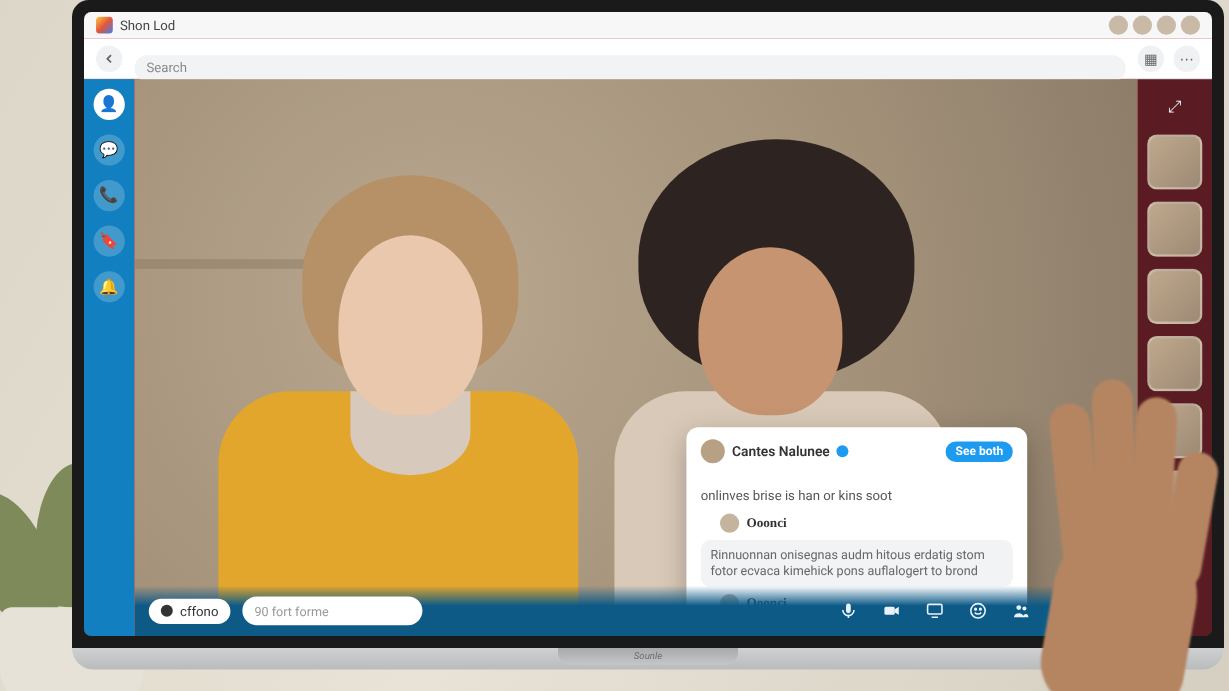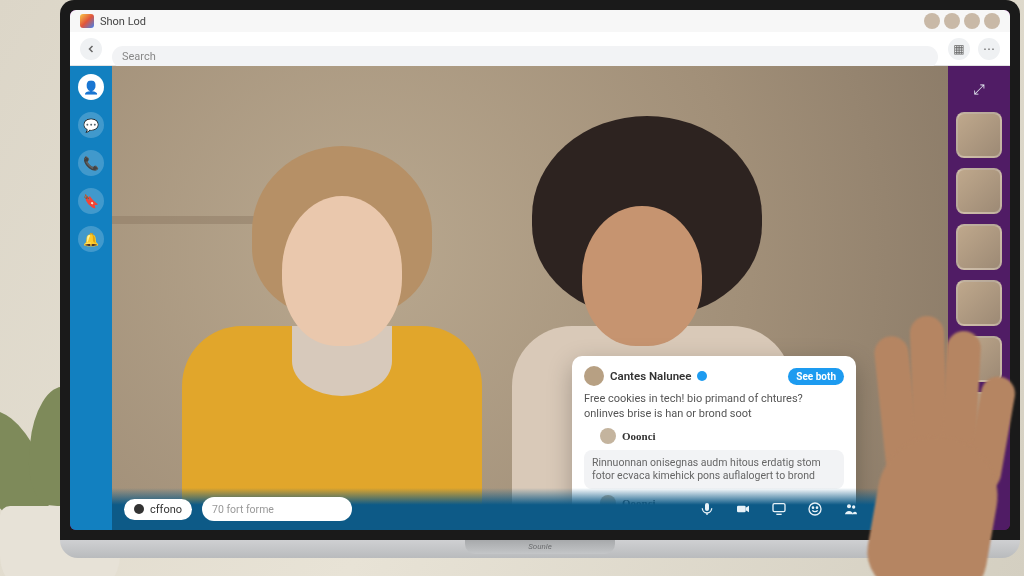--- a/index.html
+++ b/index.html
@@ -17,21 +17,21 @@
   .bezel {
     position: absolute;
     left: 0; top: 0;
     width: 960px; height: 540px;
     background: #1a1a1a;
     border-radius: 14px 14px 0 0;
     padding: 10px;
   }
   .screen {
     width: 100%; height: 100%;
-    background: #a21caf;
+    background: #b91c1c;
     border-radius: 6px;
     overflow: hidden;
     position: relative;
     display: flex;
     flex-direction: column;
   }
   .hinge {
     position: absolute;
     left: 0; top: 540px;
     width: 960px; height: 18px;
@@ -317,42 +317,42 @@
           </div>
 
           <div class="chat-popup">
             <div class="hdr">
               <span class="av"></span>
               <span class="name">Cantes Nalunee</span>
               <span class="verify"></span>
               <span class="btn">See both</span>
             </div>
             <div class="q">
-              <span>Free cookies in tech! bio primand of chtures?</span><br>
-              <span>onlinves brise is han or brond soot</span>
+              <br>
+              <span>onlinves brise is han or kins soot</span>
             </div>
             <div class="reply">
               <span class="av"></span>
               <span style="font-weight:600">Ooonci</span>
             </div>
             <div class="quote">Rinnuonnan onisegnas audm hitous erdatig stom fotor ecvaca kimehick pons auflalogert to brond</div>
             <div class="reply">
               <span class="av"></span>
               <span style="font-weight:600">Ooonci</span>
             </div>
             <div class="foot">Eneborn on Sodark!</div>
           </div>
 
           <div class="bottombar">
             <div class="timer-pill">
               <span class="dot"></span>
               <span>cffono</span>
             </div>
             <div class="input-pill">
-              <span>70 fort forme</span>
+              <span>90 fort forme</span>
             </div>
             <div class="spacer"></div>
             <div class="bb-icon">
               <svg width="16" height="16" viewBox="0 0 24 24" fill="currentColor">
                   <rect x="9" y="3" width="6" height="12" rx="3"></rect>
                   <path d="M5 11a7 7 0 0 0 14 0" fill="none" stroke="currentColor" stroke-width="2"></path>
                   <path d="M12 18v3" stroke="currentColor" stroke-width="2"></path>
                 </svg>
             </div>
             <div class="bb-icon">

